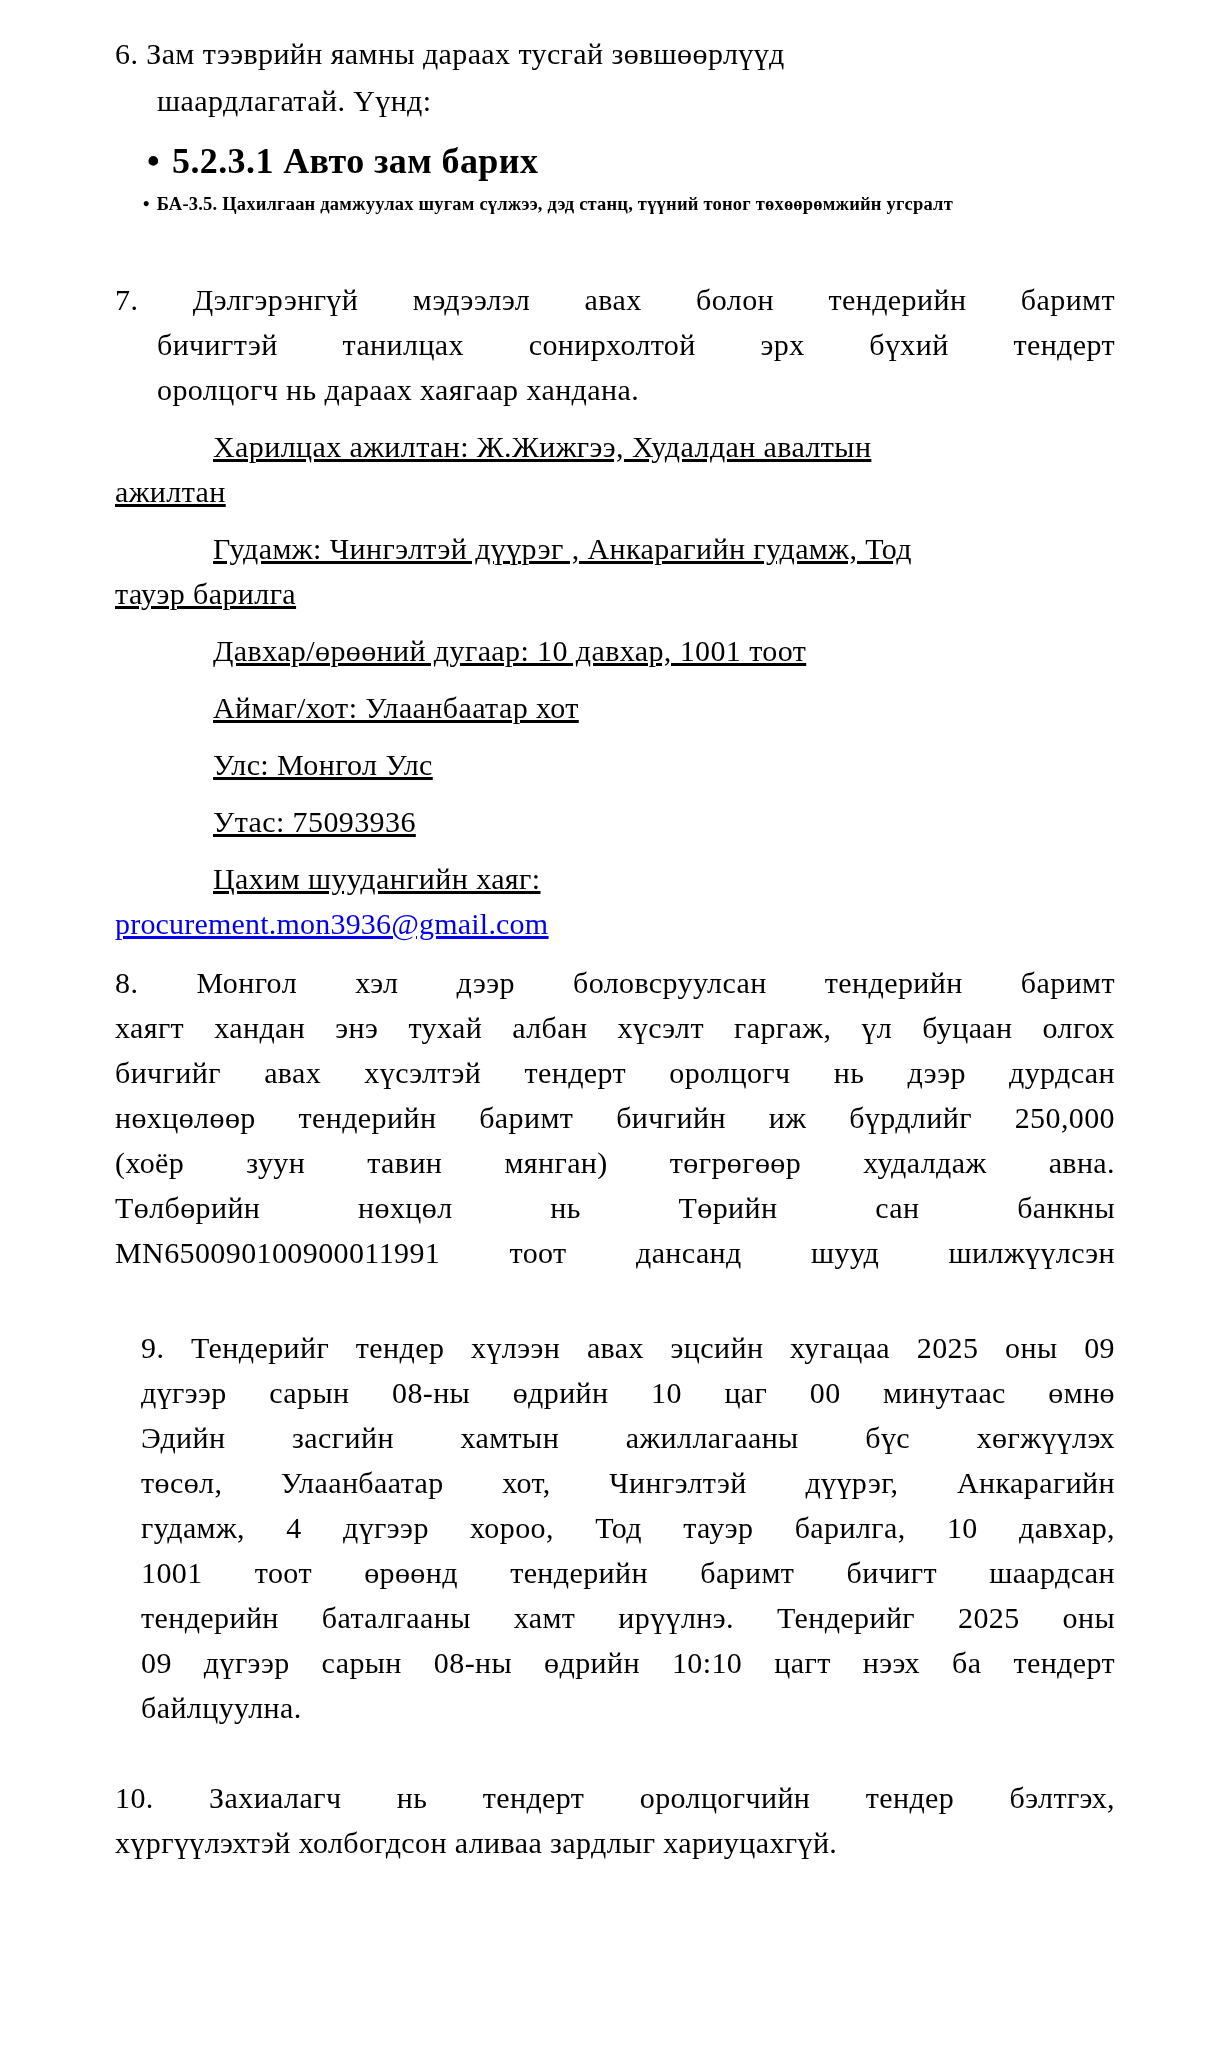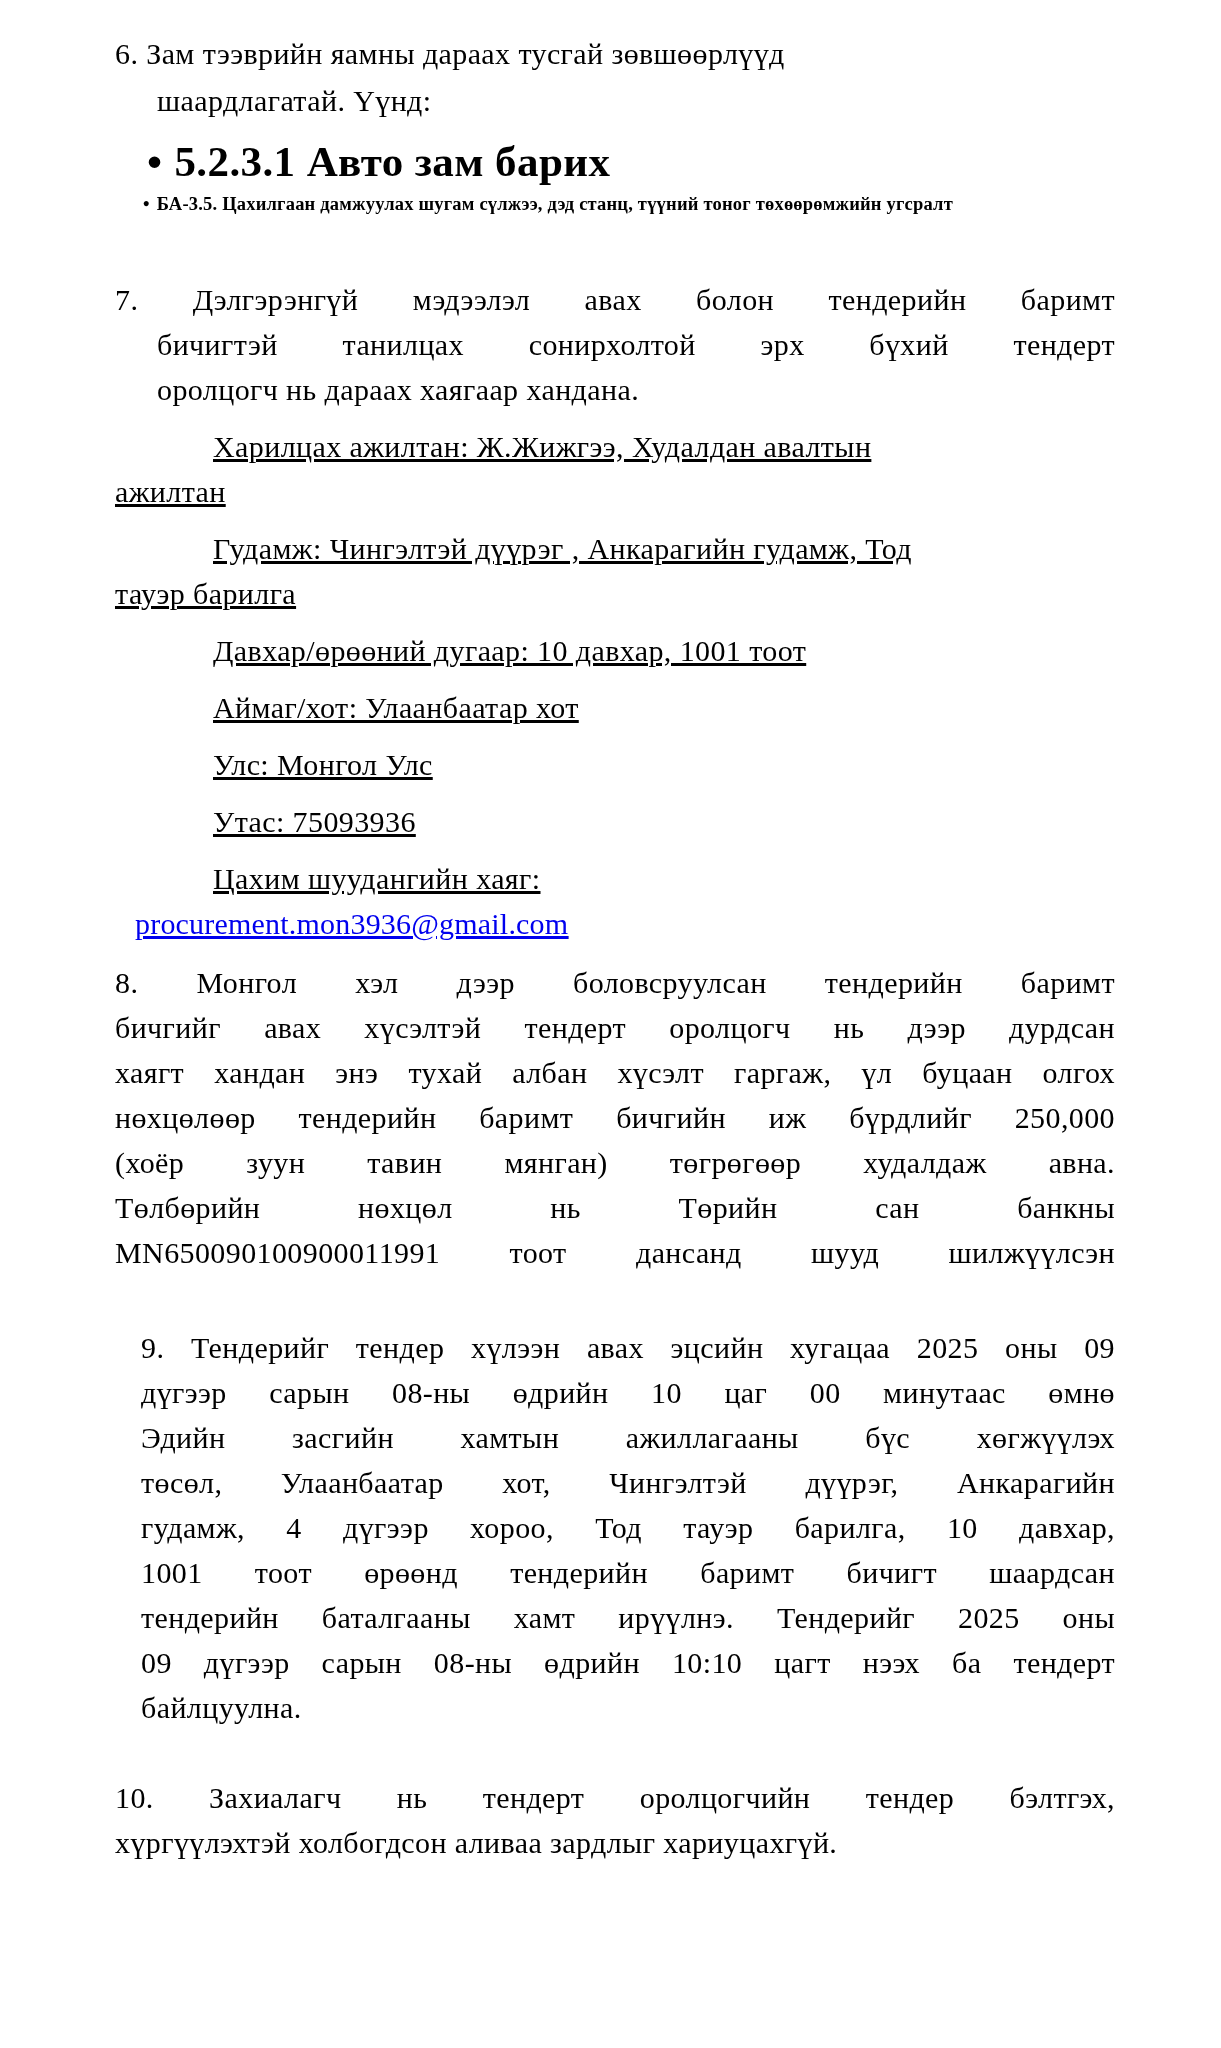--- a/index.html
+++ b/index.html
@@ -22,21 +22,21 @@
   .b { font-weight: 400; }
   
   .ind { padding-left: 42px; }
   
   .find { padding-left: 98px; }
   #sec6 .ln { line-height: 47px; }
   .bullet-main {
     margin-top: 14px;
     padding-left: 32px;
     font-weight: 700;
-    font-size: 43px;
+    font-size: 36px;
     line-height: 47px;
   }
   .bullet-main .dot { margin-right: 12px; font-weight: 700; }
   .bullet-sub {
     margin-top: 6px;
     padding-left: 28px;
     font-weight: 700;
     font-size: 18.5px;
     line-height: 26px;
     letter-spacing: 0.2px;
@@ -44,21 +44,20 @@
   .bullet-sub .dot { margin-right: 7px; }
   #sec7 { margin-top: 60px; }
   .centry { margin-top: 12px; text-decoration: underline; }
   #sec8 { margin-top: 14px; }
   #sec9 { margin-top: 50px; padding-left: 26px; }
   #sec10 { margin-top: 45px; }
   a.email {
     color: #0000EE;
     text-decoration: underline;
     letter-spacing: 0.2px;
-    margin-left: 20px;
   }
 </style>
 </head>
 <body>
 
 <main>
 
   <section class="sec" id="sec6">
     <div class="ln">6. Зам тээврийн яамны дараах тусгай зөвшөөрлүүд</div>
     <div class="ln ind">шаардлагатай. Үүнд:</div>
@@ -98,22 +97,22 @@
     <div class="ln find">Утас: 75093936</div>
   </div>
 
   <div class="centry">
     <div class="ln find">Цахим шуудангийн хаяг:</div>
     <div class="ln"><a class="email" href="#">procurement.mon3936@gmail.com</a></div>
   </div>
 
   <section class="sec" id="sec8">
     <div class="ln just">8. Монгол хэл дээр боловсруулсан тендерийн баримт</div>
+    <div class="ln just">хаягт хандан энэ тухай албан хүсэлт гаргаж, үл буцаан олгох</div>
     <div class="ln just">бичгийг авах хүсэлтэй тендерт оролцогч нь дээр дурдсан</div>
-    <div class="ln just">хаягт хандан энэ тухай албан хүсэлт гаргаж, үл буцаан олгох</div>
     <div class="ln just">нөхцөлөөр тендерийн баримт бичгийн иж бүрдлийг 250,000</div>
     <div class="ln just">(хоёр зуун тавин мянган) төгрөгөөр худалдаж авна.</div>
     <div class="ln just">Төлбөрийн нөхцөл нь Төрийн сан банкны</div>
     <div class="ln just">MN650090100900011991 тоот дансанд шууд шилжүүлсэн</div>
   </section>
 
   <section class="sec" id="sec9">
     <div class="ln just"><span>9. Тендерийг тендер хүлээн авах эцсийн хугацаа </span><span class="b">2025 оны 09</span></div>
     <div class="ln just"><span class="b">дүгээр сарын 08-ны өдрийн 10 цаг 00 минутаас </span><span>өмнө</span></div>
     <div class="ln just"><span class="b">Эдийн засгийн хамтын ажиллагааны бүс хөгжүүлэх</span></div>

